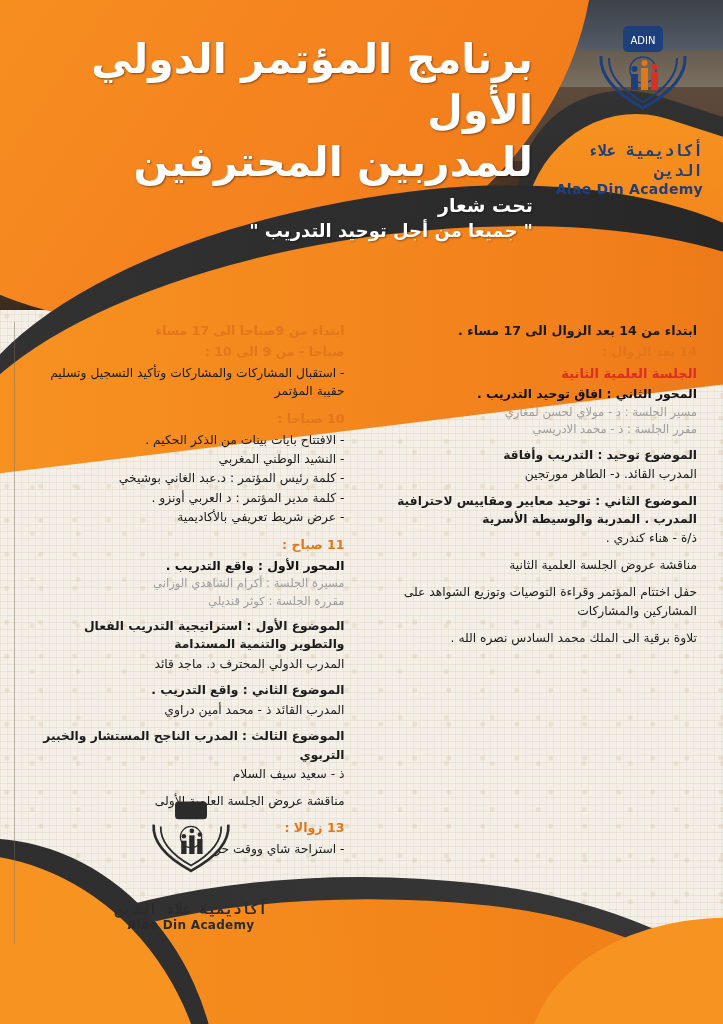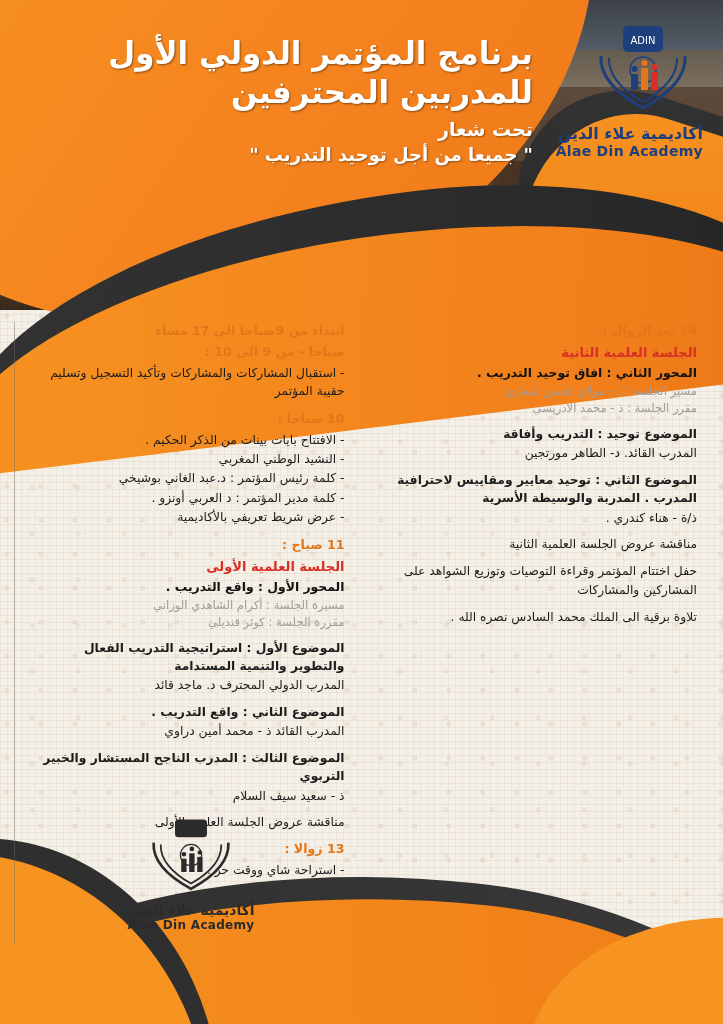--- a/index.html
+++ b/index.html
@@ -139,42 +139,42 @@
     border-radius: 70% 0 0 0 / 100% 0 0 0;
     transform: rotate(4deg);
   }
 
   
   .title-block {
     position: absolute; top: 34px; right: 190px; left: 24px;
     text-align: right; direction: rtl; z-index: 8;
   }
   .title-line {
-    font-size: 31px; font-weight: bold; color: #ffffff;
+    font-size: 41px; font-weight: bold; color: #ffffff;
     line-height: 1.25; text-shadow: 1px 1px 2px rgba(0,0,0,.45);
   }
   .subtitle-1 {
     margin-top: 6px; font-size: 19px; color: #ffffff; font-weight: bold;
     text-shadow: 1px 1px 2px rgba(0,0,0,.4);
   }
   .subtitle-2 {
     margin-top: 4px; font-size: 18px; color: #ffffff; font-weight: bold;
     text-shadow: 1px 1px 2px rgba(0,0,0,.4);
   }
 
   
   .logo-top {
     position: absolute; top: 22px; right: 20px; width: 170px;
     text-align: right; z-index: 9;
   }
   .logo-bottom {
     position: absolute; bottom: 92px; left: 96px; width: 190px;
     text-align: center; z-index: 9;
   }
-  .logo-name-ar { font-size: 16px; font-weight: bold; color: #1d3f7b; margin-top: 2px; }
+  .logo-name-ar { font-size: 16px; font-weight: bold; color: #1d3f7b; margin-top: 19px; font-family: Liberation Mono, monospace; }
   .logo-name-en { font-size: 14px; font-weight: bold; color: #1d3f7b; letter-spacing: .3px; }
   .logo-bottom .logo-name-ar { color: #2b2b2b; font-size: 14px; }
   .logo-bottom .logo-name-en { color: #2b2b2b; font-size: 12px; }
 
   
   .content {
     position: absolute; top: 322px; left: 14px; right: 14px; bottom: 80px;
     display: flex; flex-direction: row-reverse; gap: 10px;
     direction: rtl; z-index: 6;
   }
@@ -262,21 +262,20 @@
         <div class="time">10 صباحا :</div>
         <div class="line">- الافتتاح بايات بينات من الذكر الحكيم .</div>
         <div class="line">- النشيد الوطني المغربي</div>
         <div class="line">- كلمة رئيس المؤتمر : د.عبد الغاني بوشيخي</div>
         <div class="line">- كلمة مدير المؤتمر : د العربي أونزو .</div>
         <div class="line">- عرض شريط تعريفي بالأكاديمية</div>
       </div>
 
       <div class="blk">
         <div class="time">11 صباح :</div>
-        <div class="session-title">الجلسة العلمية الأولى</div>
         <div class="axis">المحور الأول : واقع التدريب .</div>
         <div class="muted">مسيرة الجلسة : أكرام الشاهدي الوزاني</div>
         <div class="muted">مقررة الجلسة : كوثر قنديلي</div>
         <div class="spacer"></div>
         <div class="line bold">الموضوع الأول : استراتيجية التدريب الفعال والتطوير والتنمية المستدامة</div>
         <div class="line">المدرب الدولي المحترف د. ماجد قائد</div>
         <div class="spacer"></div>
         <div class="line bold">الموضوع الثاني : واقع التدريب .</div>
         <div class="line">المدرب القائد ذ - محمد أمين دراوي</div>
         <div class="spacer"></div>
@@ -285,20 +284,21 @@
         <div class="discussion">مناقشة عروض الجلسة العلمية الأولى</div>
       </div>
 
       <div class="blk">
         <div class="time">13 زوالا :</div>
         <div class="line">- استراحة شاي ووقت حر .</div>
       </div>
     </div>
 
     <div class="col left">
+      <div class="time-plain">ابتداء من 14 بعد الزوال الى 17 مساء .</div>
 
       <div class="blk">
         <div class="time">14 بعد الزوال :</div>
         <div class="session-title">الجلسة العلمية الثانية</div>
         <div class="axis">المحور الثاني : افاق توحيد التدريب .</div>
         <div class="muted">مسير الجلسة : د - مولاي لحسن لمغاري</div>
         <div class="muted">مقرر الجلسة : ذ - محمد الادريسي</div>
         <div class="spacer"></div>
         <div class="line bold">الموضوع توحيد : التدريب وأفاقة</div>
         <div class="line">المدرب القائد. د- الطاهر مورتجين</div>

